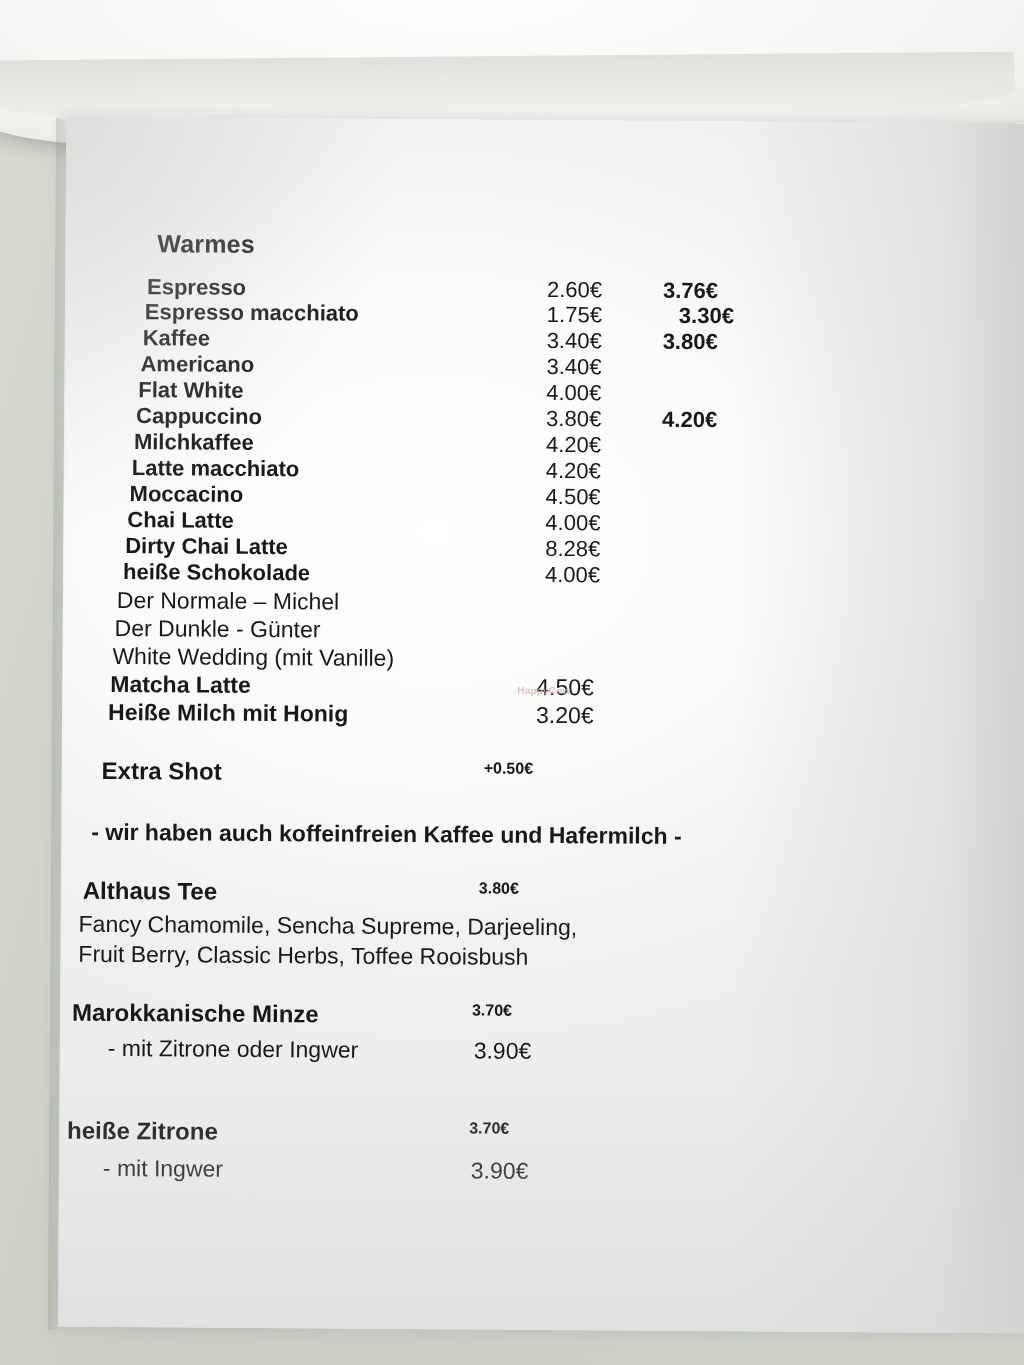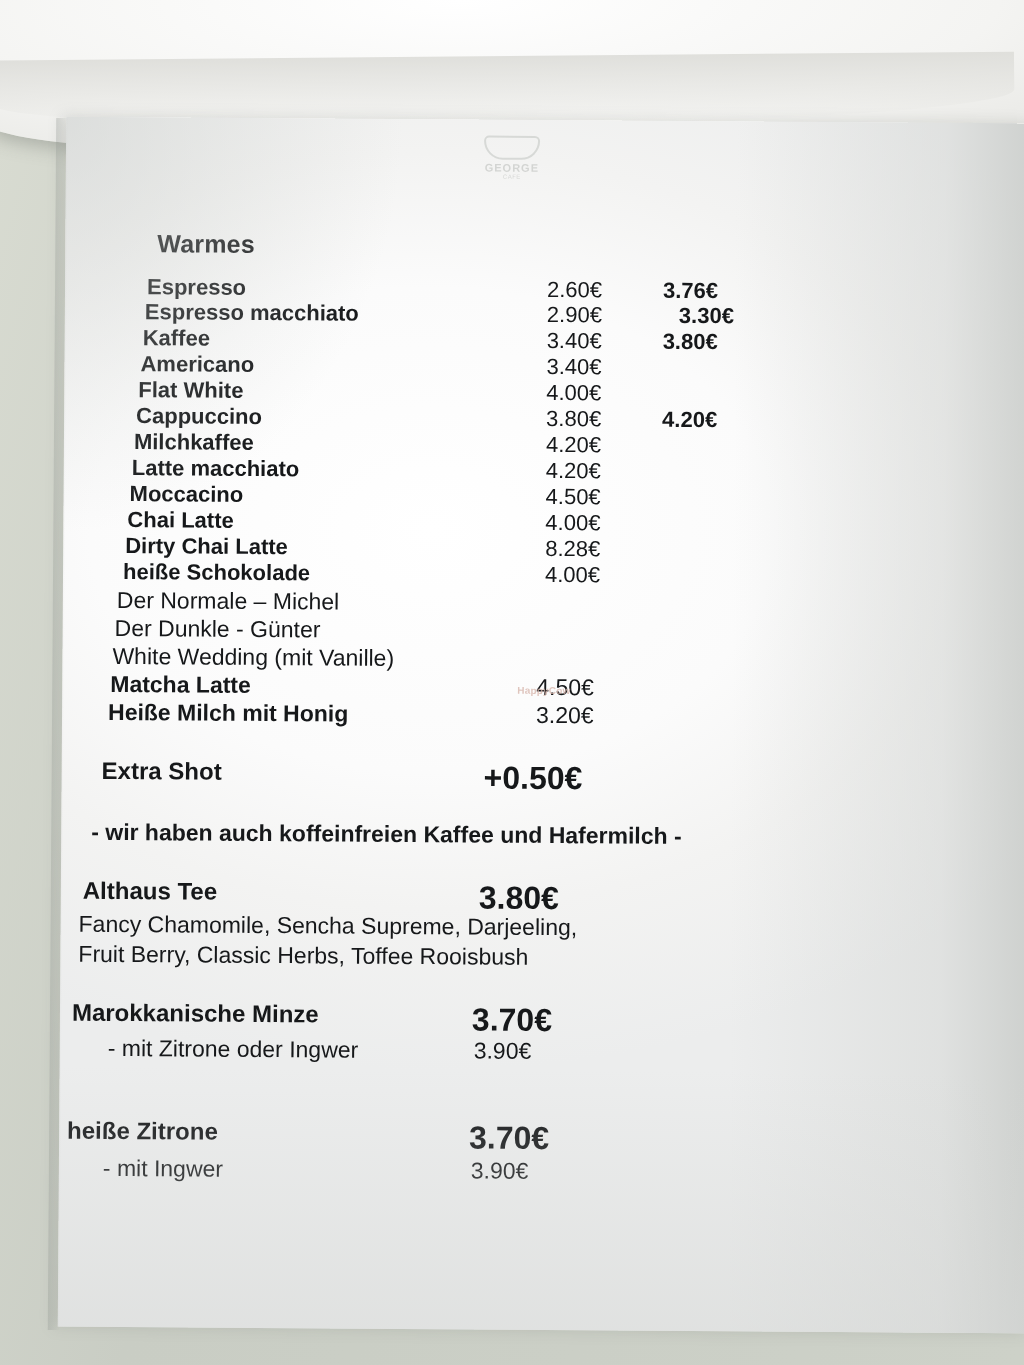--- a/index.html
+++ b/index.html
@@ -184,21 +184,21 @@
     white-space: nowrap;
   }
   .big-name {
     position: absolute;
     font-size: 24px;
     font-weight: bold;
     white-space: nowrap;
   }
   .big-price {
     position: absolute;
-    font-size: 32px;
+    font-size: 16px;
     font-weight: bold;
     white-space: nowrap;
   }
   .sub-item {
     position: absolute;
     font-size: 23px;
     font-weight: normal;
     white-space: nowrap;
   }
   .sub-price {
@@ -218,39 +218,34 @@
 <body>
 
 <div id="scene">
 
   <div id="top-page">
     <div id="top-page-edge"></div>
   </div>
 
   <div id="page">
 
-    <div id="logo-stamp">
-      <div class="cup"></div>
-      <div class="name">GEORGE</div>
-      <div class="sub">CAFE</div>
-    </div>
 
     <div class="content">
 
       <div class="section-title" style="left:92px; top:112px;">Warmes</div>
 
       <div class="item-row" style="left:82px; top:157px; width:640px;">
         <span class="item-name">Espresso</span>
         <span class="price-1" style="left:400px;">2.60€</span>
         <span class="price-2" style="left:516px;">3.76€</span>
       </div>
 
       <div class="item-row" style="left:80px; top:182px; width:640px;">
         <span class="item-name">Espresso macchiato</span>
-        <span class="price-1" style="left:402px;">2.90€</span>
+        <span class="price-1" style="left:402px;">1.75€</span>
         <span class="price-2" style="left:534px;">3.30€</span>
       </div>
 
       <div class="item-row" style="left:78px; top:208px; width:640px;">
         <span class="item-name">Kaffee</span>
         <span class="price-1" style="left:404px;">3.40€</span>
         <span class="price-2" style="left:520px;">3.80€</span>
       </div>
 
       <div class="item-row" style="left:76px; top:234px; width:640px;">

